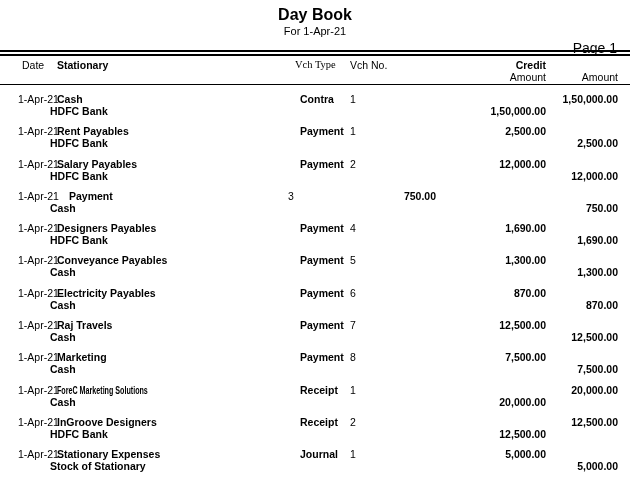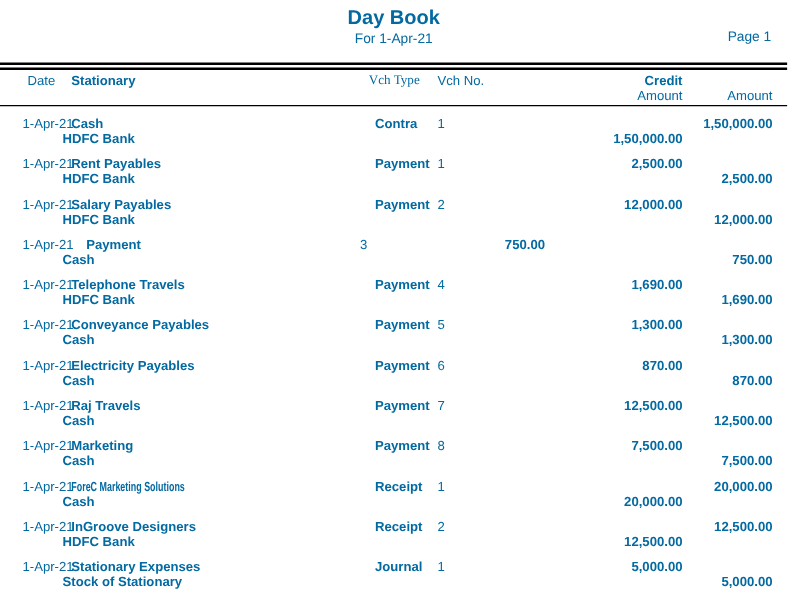--- a/index.html
+++ b/index.html
@@ -1,34 +1,34 @@
 <!DOCTYPE html>
 <html><head>
 <meta charset="utf-8">
 <style>
   html,body { margin:0; padding:0; background:#ffffff; }
   .page {
     position:relative;
     width:630px;
     height:478px;
     background:#ffffff;
-    color:#0369a1;
+    color:#000000;
     font-family:"Liberation Sans", sans-serif;
     overflow:hidden;
   }
   .report-title {
     position:absolute; top:6px; left:0; right:0;
     text-align:center; font-size:16px; font-weight:bold;
   }
   .report-subtitle {
     position:absolute; top:25px; left:0; right:0;
     text-align:center; font-size:11px;
   }
   .page-number {
-    position:absolute; top:24px; right:13px; font-size:11px;
+    position:absolute; top:40px; right:13px; font-size:14px;
   }
   .rule-double {
     position:absolute; top:50px; left:0; width:630px; height:2px;
     border-top:2px solid #000; border-bottom:2px solid #000;
     box-sizing:content-box;
   }
   .rule-thin {
     position:absolute; top:84px; left:0; width:630px;
     border-top:1.4px solid #000;
   }
@@ -159,21 +159,21 @@
         <div></div>
         <div></div>
         <div class="col-amt b"></div>
         <div class="col-amt b">750.00</div>
       </div>
     </div>
 
     <div class="voucher-row">
       <div class="grid-line line1">
         <div class="col-date">1-Apr-21</div>
-        <div class="b"><span class="part1">Telephone Travels</span></div>
+        <div class="b"><span class="part1">Designers Payables</span></div>
         <div class="col-vtype b">Payment</div>
         <div class="col-vno">4</div>
         <div class="col-amt b">1,690.00</div>
         <div class="col-amt b"></div>
       </div>
       <div class="grid-line line2">
         <div></div>
         <div class="b"><span class="acct2">HDFC Bank</span></div>
         <div></div>
         <div></div>

